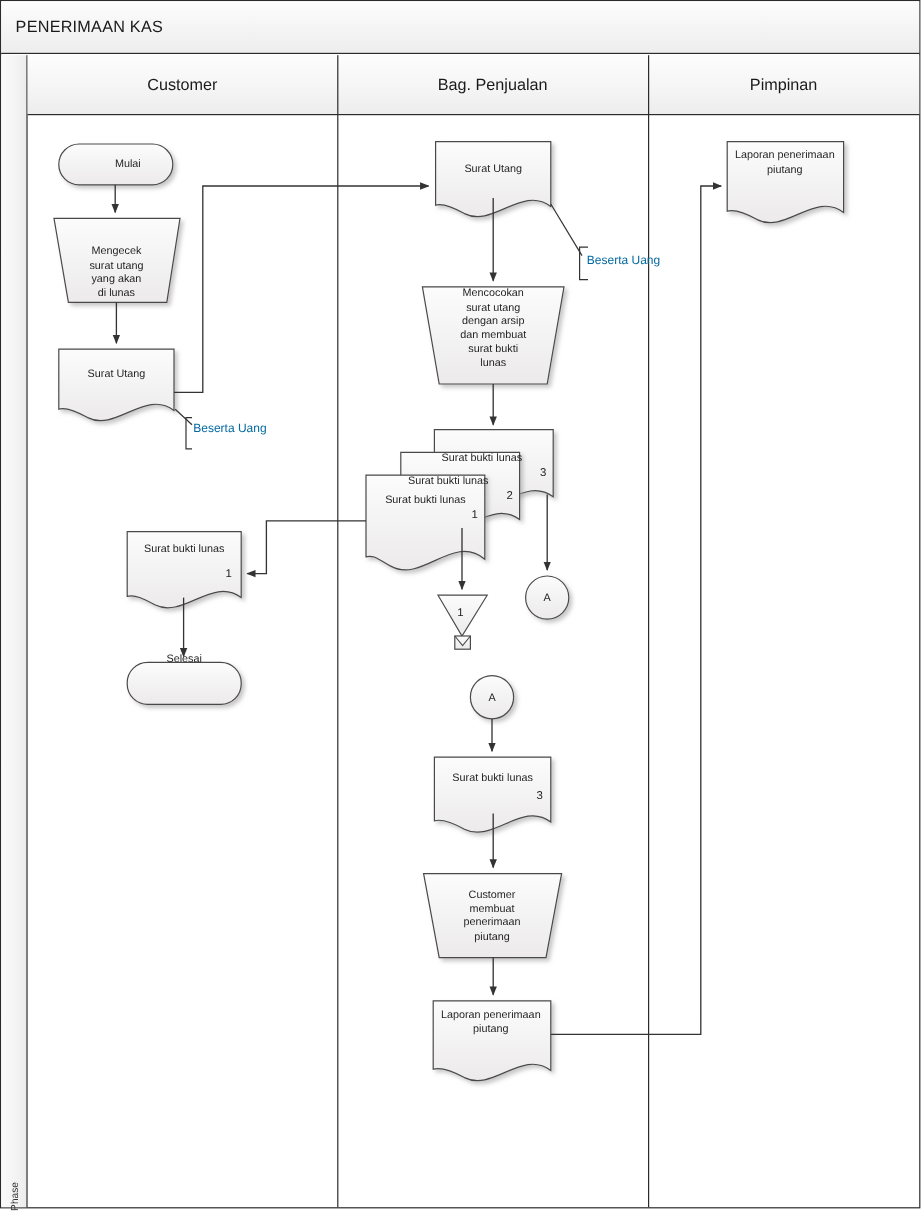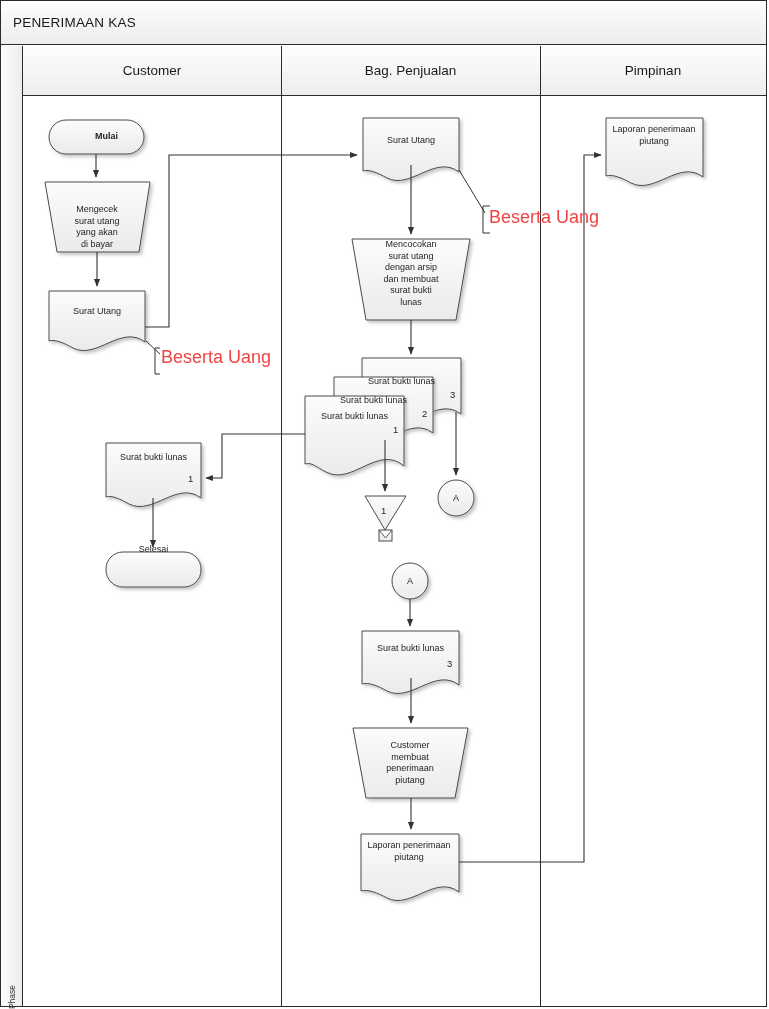--- a/index.html
+++ b/index.html
@@ -29,21 +29,21 @@
     border-bottom:1px solid #2b2b2b;box-sizing:border-box;
     display:flex;align-items:center;justify-content:center;
     font-size:13.5px;color:#1a1a1a;}
   .lane-sep{position:absolute;top:46px;width:1px;height:960px;background:#2b2b2b;}
 
   
   svg#canvas{position:absolute;left:0;top:0;width:769px;height:1009px;pointer-events:none;}
 
   
   .lbl{position:absolute;font-size:9px;color:#1f1f1f;text-align:center;line-height:11.5px;}
-  .lbl-big{font-size:18px;color:#ef4444;}
+  .lbl-big{font-size:10px;color:#0369a1;}
   .num{position:absolute;font-size:9.5px;color:#1f1f1f;}
 </style>
 </head>
 <body>
 
 <div id="page">
 
   <div class="frame"></div>
 
   <div class="title-band">
@@ -202,27 +202,27 @@
     <g fill="none" stroke="#333" stroke-width="1">
 
       <path d="M 146 341 L 160 354"></path>
       <path d="M 160 348 L 155 348 L 155 374 L 160 374"></path>
 
       <path d="M 459 170 L 485 213"></path>
       <path d="M 490 206 L 483 206 L 483 233 L 490 233"></path>
     </g>
   </svg>
 
-  <div class="lbl" style="left:49px;top:131px;width:115px;font-weight:bold;">Mulai</div>
+  <div class="lbl" style="left:49px;top:131px;width:115px;">Mulai</div>
 
   <div class="lbl" style="left:52px;top:204px;width:90px;">
     <div>Mengecek</div>
     <div>surat utang</div>
     <div>yang akan</div>
-    <div>di bayar</div>
+    <div>di lunas</div>
   </div>
 
   <div class="lbl" style="left:49px;top:306px;width:96px;">Surat Utang</div>
 
   <div class="lbl" style="left:106px;top:452px;width:95px;">Surat bukti lunas</div>
   <div class="num" style="left:188px;top:473px;">1</div>
 
   <div class="lbl" style="left:106px;top:544px;width:95px;">Selesai</div>
 
   <div class="lbl" style="left:363px;top:135px;width:96px;">Surat Utang</div>

